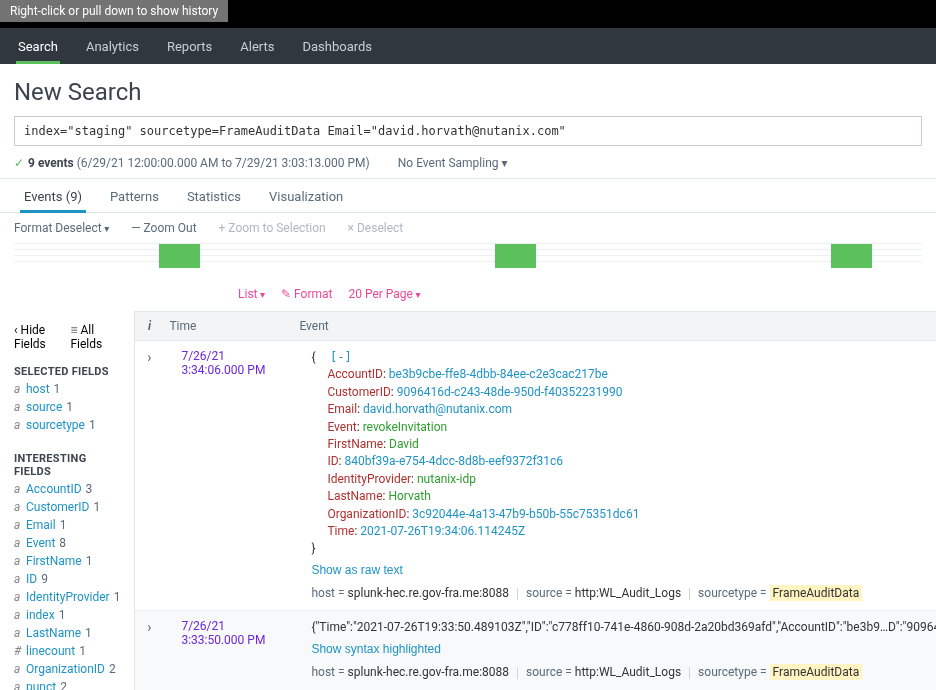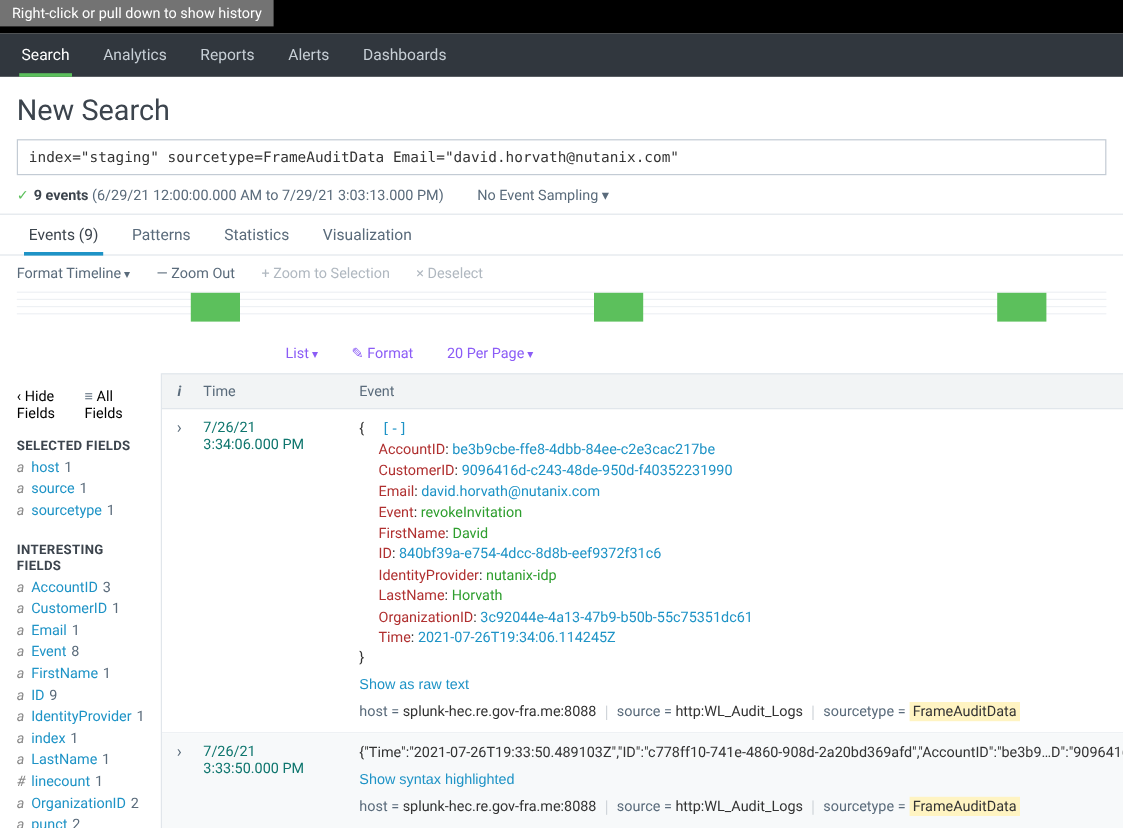--- a/index.html
+++ b/index.html
@@ -27,42 +27,42 @@
 .timeline-bar { display: flex; align-items: center; padding: 8px 14px; gap: 22px; font-size: 12px; }
 .tl-item { color: #5a6b7b; cursor: pointer; }
 .tl-item.disabled { color: #b0b8c0; cursor: default; }
 .tl-item .caret::after { content: " ▾"; font-size: 10px; }
 .timeline-chart { position: relative; height: 28px; margin: 0 14px 6px; }
 .tl-track { position: absolute; width: 100%; top: 0; height: 4px; border-top: 1px solid #eef1f4; }
 .tl-bar { position: absolute; bottom: 3px; width: 41px; height: 24px; background: #5cc05c; }
 .main-area { display: flex; }
 .fields-panel { width: 220px; border-right: 1px solid #e1e6eb; padding: 6px 0 20px; }
 .results-panel { flex: 1; }
-.results-toolbar { display: flex; align-items: center; padding: 10px 0 10px 238px; gap: 28px; font-size: 12px; color: #8b5cf6; }
+.results-toolbar { display: flex; align-items: center; padding: 10px 0 10px 238px; gap: 16px; font-size: 12px; color: #ec4899; }
 .rt-item { cursor: pointer; }
 .rt-item .caret::after { content: " ▾"; font-size: 10px; }
 .pencil::before { content: "✎ "; }
 .fields-header { display: flex; justify-content: space-between; padding: 6px 14px; font-size: 12px; }
 .fields-header a { color: #000000; cursor: pointer; }
 .fields-header .left::before { content: "‹ "; }
 .fields-header .right::before { content: "≡ "; color: #5a6b7b; }
 .fields-section { padding: 8px 14px 2px; font-size: 11px; font-weight: 700; color: #3c444d; letter-spacing: 0.3px; }
 .field-row { display: flex; align-items: baseline; padding: 2px 14px; font-size: 12px; }
 .field-row .t { color: #888; font-style: italic; width: 12px; }
 .field-row .n { color: #1e93c6; cursor: pointer; }
 .field-row .c { color: #5a6b7b; margin-left: 4px; }
 .events-header { display: flex; align-items: center; background: #f2f4f5; border-top: 1px solid #e1e6eb; border-bottom: 1px solid #e1e6eb; font-size: 12px; color: #5a6b7b; }
 .eh-col-i { width: 28px; text-align: center; font-weight: 700; font-style: italic; }
 .eh-col-time { width: 130px; padding: 7px 6px; }
 .eh-col-event { flex: 1; padding: 7px 6px; }
 .event-row { display: flex; border-bottom: 1px solid #eef1f4; font-size: 12px; }
 .event-row.alt { background: #f7f9fa; }
 .er-expand { width: 28px; text-align: center; padding: 8px 0; color: #5a6b7b; cursor: pointer; }
 .er-expand::before { content: "›"; font-size: 14px; }
-.er-time { width: 130px; padding: 8px 6px; color: #0f766e; }
+.er-time { width: 130px; padding: 8px 6px; color: #6d28d9; margin-left: 12px; }
 .er-time .line2 { display: block; }
 .er-event { flex: 1; padding: 8px 6px; font-family: "SFMono-Regular", Consolas, monospace; font-size: 12px; line-height: 1.45; overflow: hidden; }
 .json-brace { color: #333; }
 .json-link { color: #1e93c6; cursor: pointer; font-family: inherit; }
 .json-line { padding-left: 16px; white-space: nowrap; }
 .json-key { color: #b03030; }
 .json-val-green { color: #2e9e2e; }
 .json-val-blue { color: #1e93c6; }
 .link-text { color: #1e93c6; cursor: pointer; font-family: -apple-system, sans-serif; display: block; margin-top: 4px; }
 .meta-line { font-family: -apple-system, sans-serif; margin-top: 6px; color: #5a6b7b; }
@@ -104,21 +104,21 @@
 </div>
 
 <div class="sub-tabs">
   <div class="sub-tab active">Events (9)</div>
   <div class="sub-tab">Patterns</div>
   <div class="sub-tab">Statistics</div>
   <div class="sub-tab">Visualization</div>
 </div>
 
 <div class="timeline-bar">
-  <span class="tl-item"><span class="caret">Format Timeline</span></span>
+  <span class="tl-item"><span class="caret">Format Deselect</span></span>
   <span class="tl-item">— Zoom Out</span>
   <span class="tl-item disabled">+ Zoom to Selection</span>
   <span class="tl-item disabled">× Deselect</span>
 </div>
 
 <div class="timeline-chart">
   <div class="tl-track" style="top:0"></div>
   <div class="tl-track" style="top:6px"></div>
   <div class="tl-track" style="top:12px"></div>
   <div class="tl-track" style="top:18px"></div>

